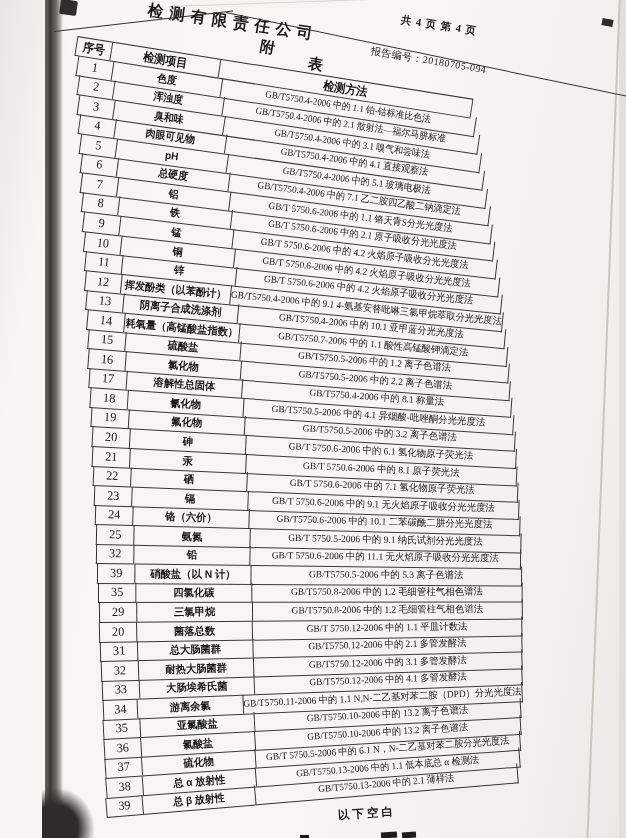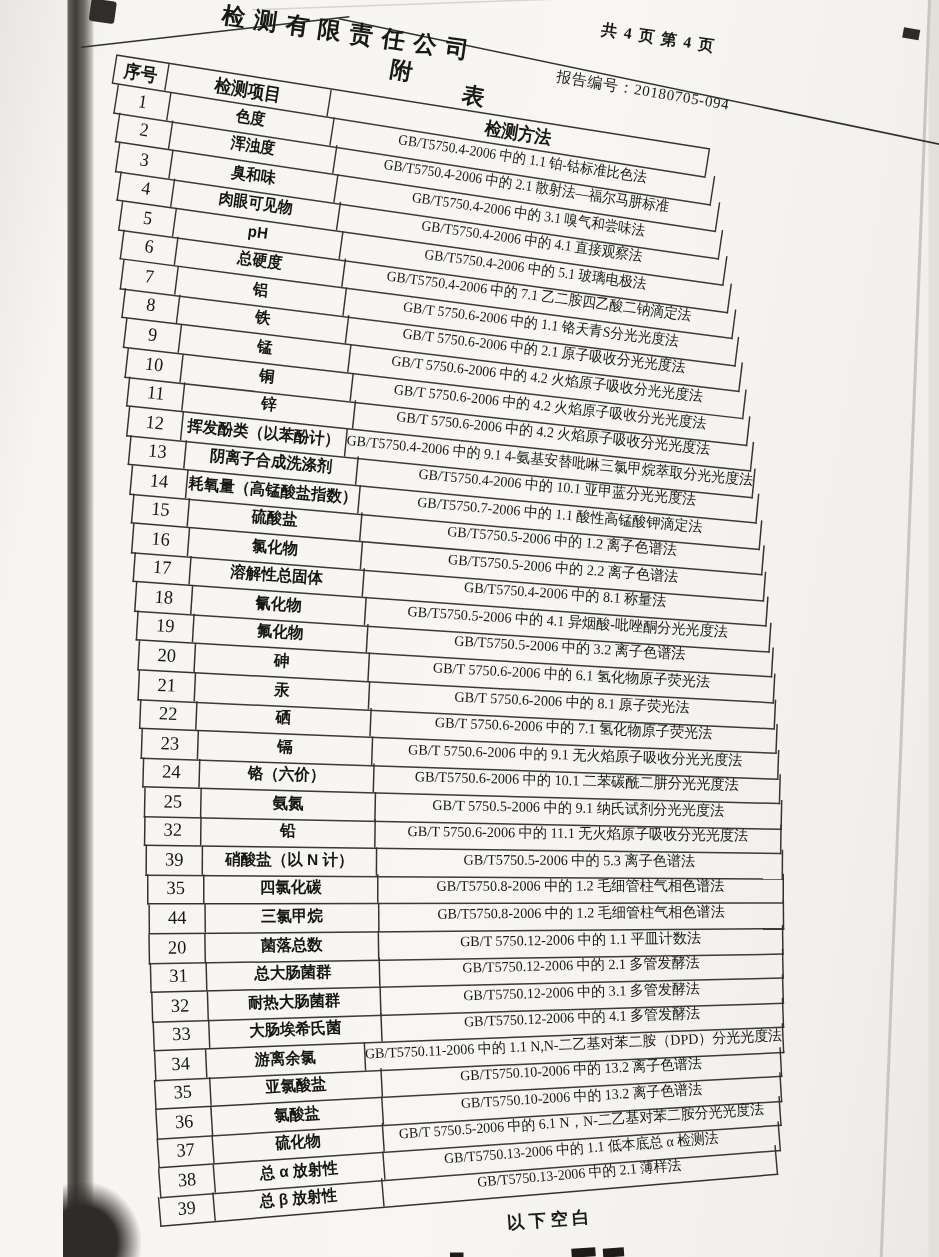--- a/index.html
+++ b/index.html
@@ -240,21 +240,21 @@
         <div class="cell c-no">39</div>
         <div class="cell c-item">硝酸盐（以 N 计）</div>
         <div class="cell c-method">GB/T5750.5-2006 中的 5.3 离子色谱法</div>
       </div>
       <div class="trow" style="top: 547.4px; left: 21.84px; transform: rotate(-0.06deg) scaleX(0.983);">
         <div class="cell c-no">35</div>
         <div class="cell c-item">四氯化碳</div>
         <div class="cell c-method">GB/T5750.8-2006 中的 1.2 毛细管柱气相色谱法</div>
       </div>
       <div class="trow" style="top: 566.95px; left: 22.62px; transform: rotate(-0.46deg) scaleX(0.981);">
-        <div class="cell c-no">44</div>
+        <div class="cell c-no">29</div>
         <div class="cell c-item">三氯甲烷</div>
         <div class="cell c-method">GB/T5750.8-2006 中的 1.2 毛细管柱气相色谱法</div>
       </div>
       <div class="trow" style="top: 586.5px; left: 23.4px; transform: rotate(-0.87deg) scaleX(0.98);">
         <div class="cell c-no">20</div>
         <div class="cell c-item">菌落总数</div>
         <div class="cell c-method">GB/T 5750.12-2006 中的 1.1 平皿计数法</div>
       </div>
       <div class="trow" style="top: 606.05px; left: 24.18px; transform: rotate(-1.29deg) scaleX(0.978);">
         <div class="cell c-no">31</div>

